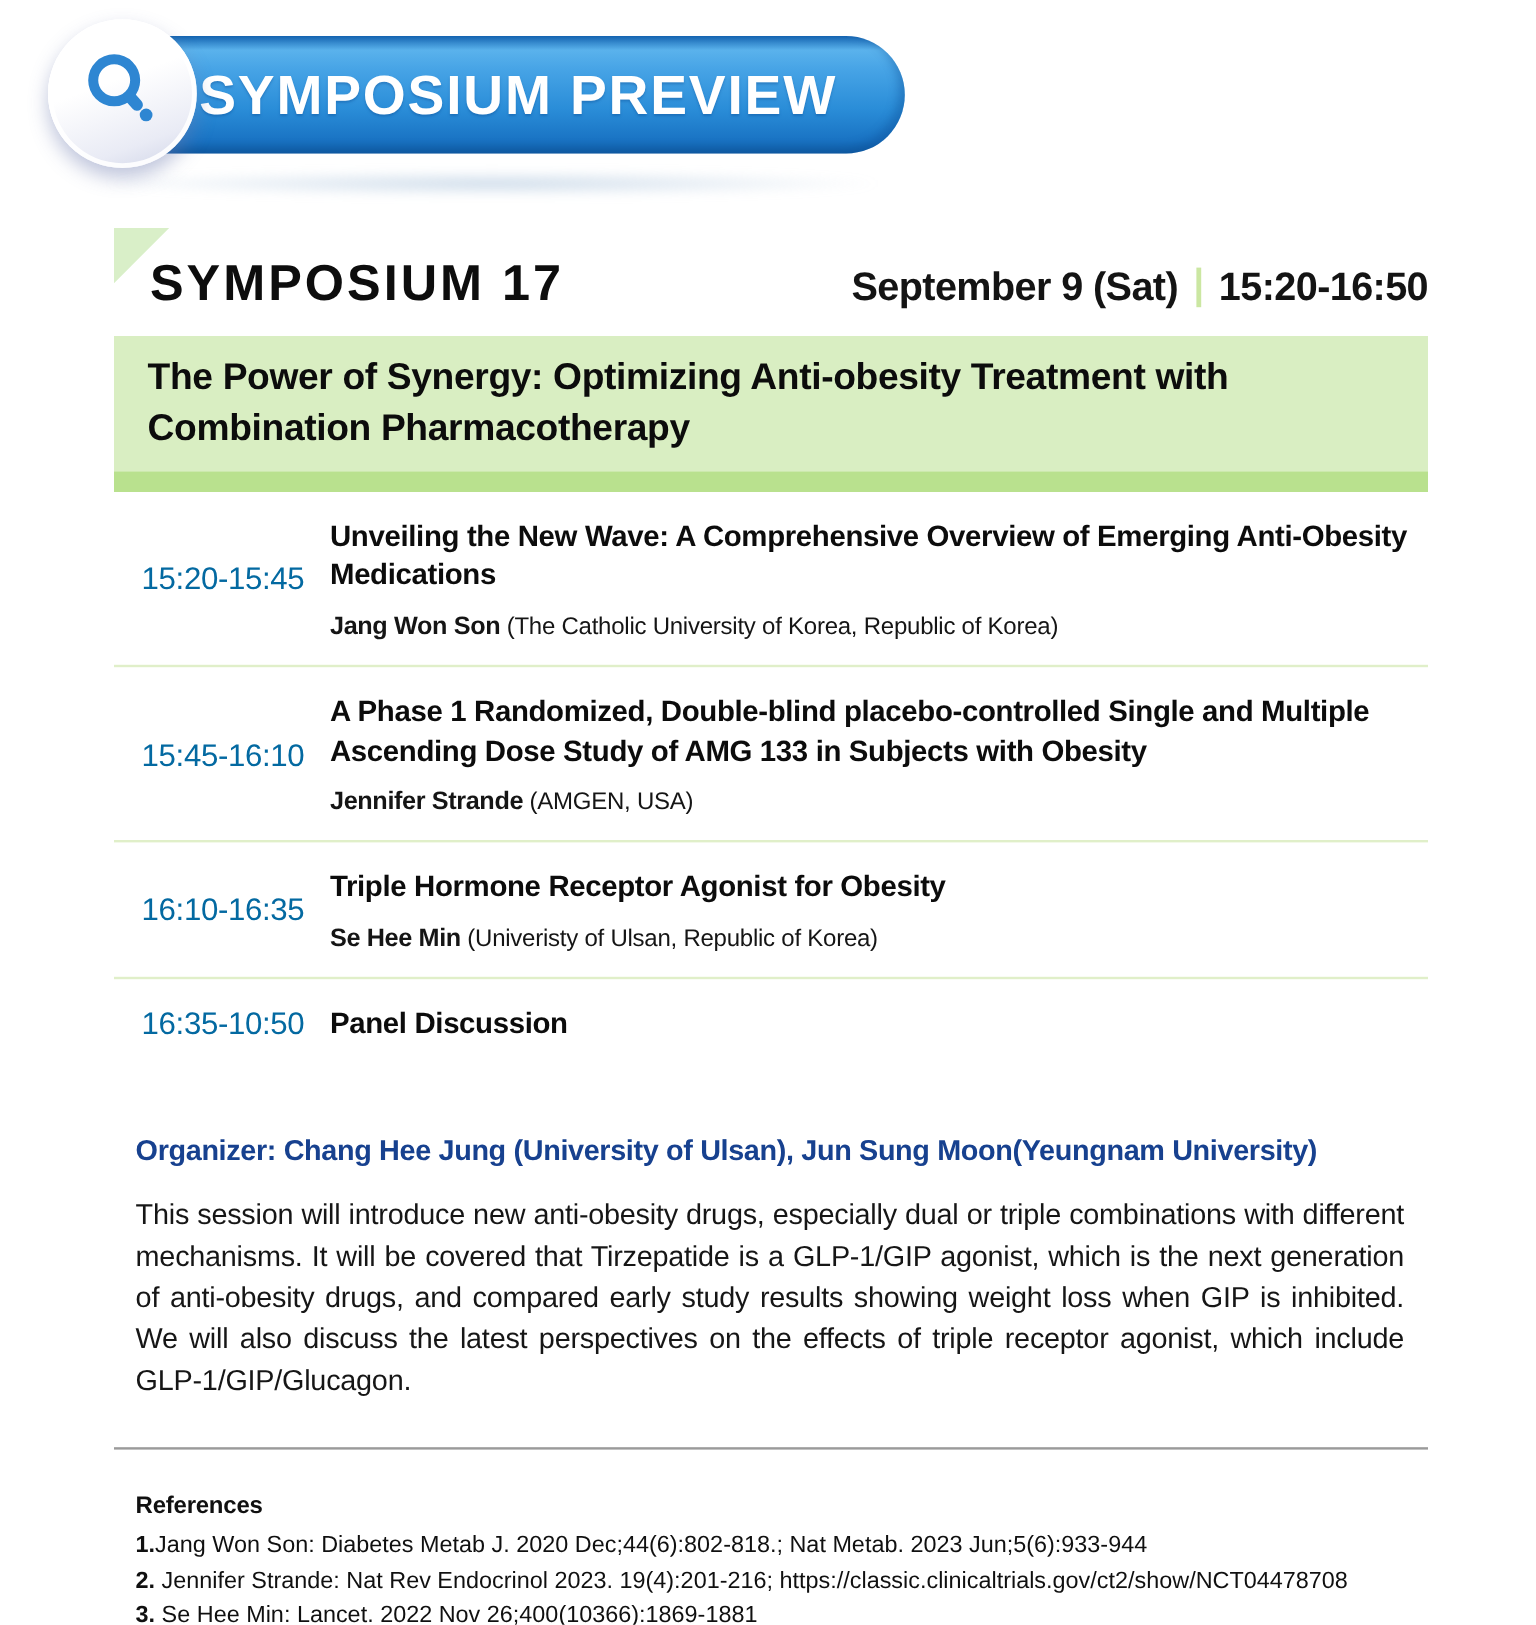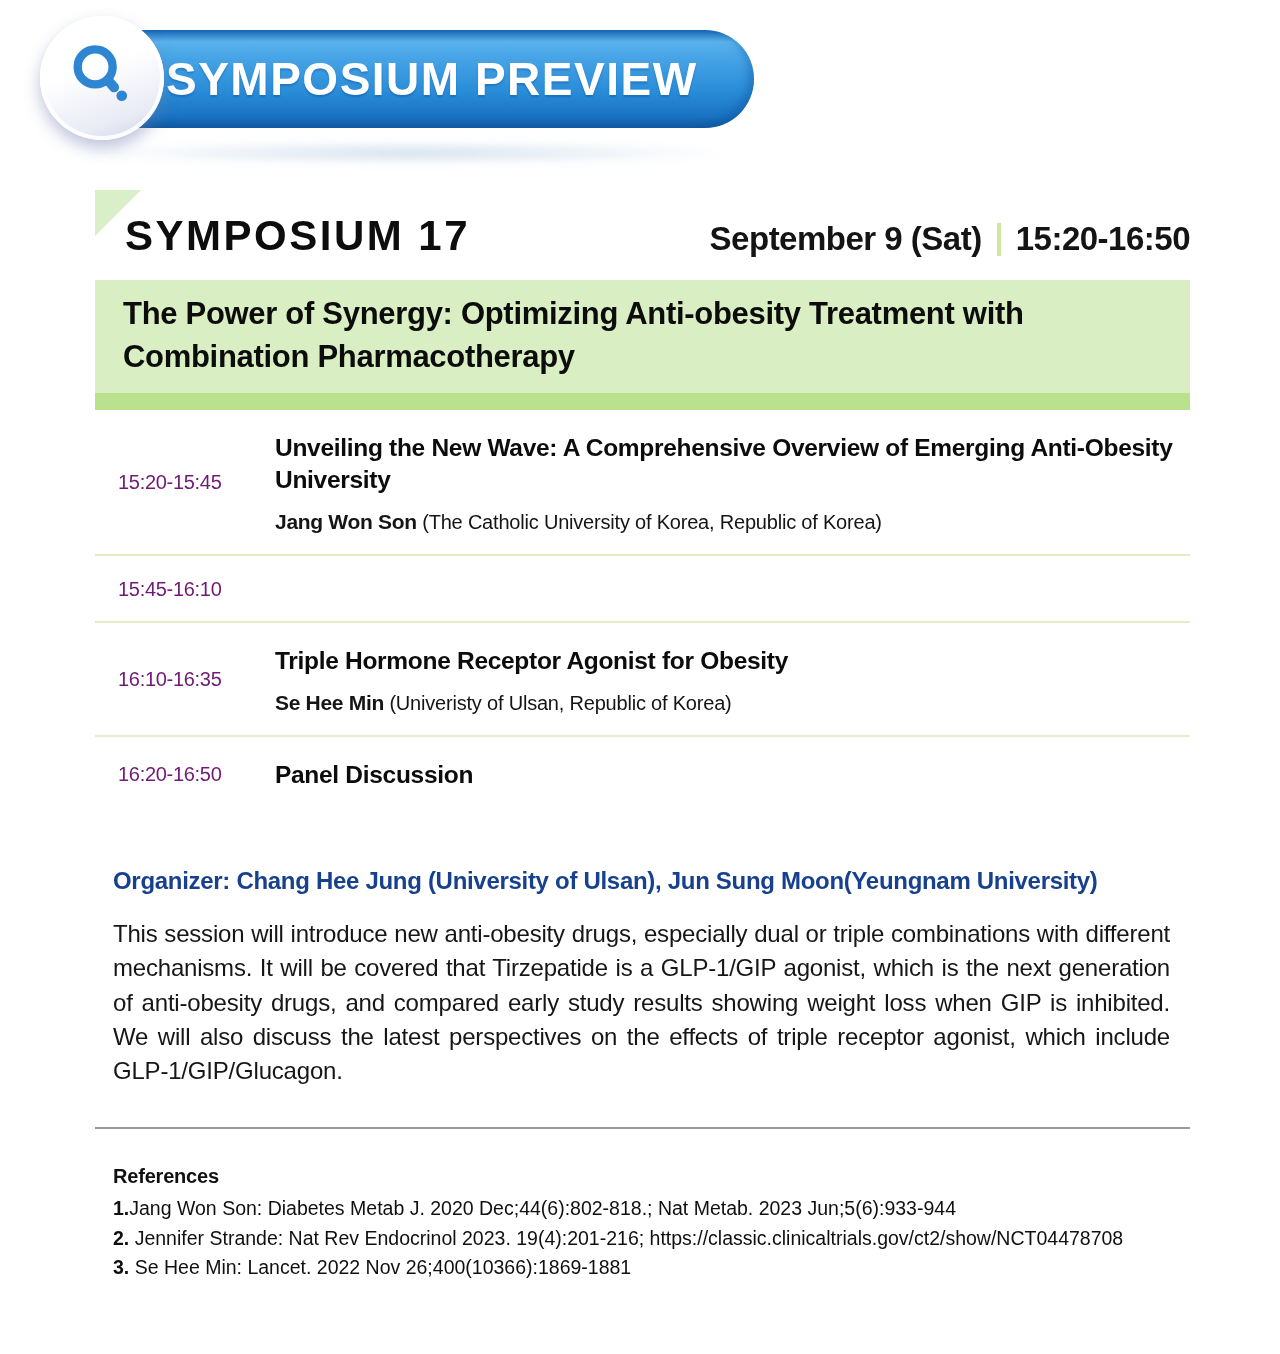--- a/index.html
+++ b/index.html
@@ -50,21 +50,21 @@
     background:#d9eec2; border-bottom:17px solid #b9e18e;
     padding:12px 20px 14px 28px; margin-top:4px;
   }
   .session-title { font-size:31px; font-weight:bold; line-height:1.40; letter-spacing:-0.3px; max-width:1010px; color:#0c0c0c; }
 
   
   .schedule-row { display:flex; padding:22px 0 20px 0; border-bottom:2px solid #e0efc9; }
   .schedule-row.last { border-bottom:none; }
   .col-time {
     width:180px; flex-shrink:0; padding-left:23px; align-self:center;
-    font-size:20px; color:#701a75; letter-spacing:-0.3px; white-space:nowrap;
+    font-size:26px; color:#0369a1; letter-spacing:-0.3px; white-space:nowrap;
   }
   .col-talk { flex:1; max-width:915px; }
   .talk-title { font-size:24.5px; font-weight:bold; line-height:1.33; letter-spacing:-0.3px; color:#0c0c0c; }
   .speaker-line { margin-top:13px; font-size:20px; color:#151515; }
   .speaker-name { font-weight:bold; font-size:21px; letter-spacing:-0.3px; }
   .speaker-affil { font-size:20px; letter-spacing:-0.2px; }
 
   
   .organizer-line { margin:56px 0 0 18px; font-size:24px; font-weight:bold; color:#17418f; letter-spacing:-0.3px; }
   .description {
@@ -109,39 +109,43 @@
 
   <div class="session-title-block">
     <div class="session-title">The Power of Synergy: Optimizing Anti-obesity Treatment with Combination Pharmacotherapy</div>
   </div>
 
   <div>
 
     <div class="schedule-row">
       <div class="col-time">15:20-15:45</div>
       <div class="col-talk">
-        <div class="talk-title">Unveiling the New Wave: A Comprehensive Overview of Emerging Anti-Obesity University</div>
+        <div class="talk-title">Unveiling the New Wave: A Comprehensive Overview of Emerging Anti-Obesity Medications</div>
         <div class="speaker-line"><span class="speaker-name">Jang Won Son</span><span class="speaker-affil"> (The Catholic University of Korea, Republic of Korea)</span></div>
       </div>
     </div>
 
     <div class="schedule-row">
       <div class="col-time">15:45-16:10</div>
+      <div class="col-talk">
+        <div class="talk-title">A Phase 1 Randomized, Double-blind placebo-controlled Single and Multiple Ascending Dose Study of AMG 133 in Subjects with Obesity</div>
+        <div class="speaker-line"><span class="speaker-name">Jennifer Strande</span><span class="speaker-affil"> (AMGEN, USA)</span></div>
+      </div>
     </div>
 
     <div class="schedule-row">
       <div class="col-time">16:10-16:35</div>
       <div class="col-talk">
         <div class="talk-title">Triple Hormone Receptor Agonist for Obesity</div>
         <div class="speaker-line"><span class="speaker-name">Se Hee Min</span><span class="speaker-affil"> (Univeristy of Ulsan, Republic of Korea)</span></div>
       </div>
     </div>
 
     <div class="schedule-row last">
-      <div class="col-time">16:20-16:50</div>
+      <div class="col-time">16:35-10:50</div>
       <div class="col-talk">
         <div class="talk-title">Panel Discussion</div>
       </div>
     </div>
 
   </div>
 
   <div class="organizer-line">Organizer: Chang Hee Jung (University of Ulsan), Jun Sung Moon(Yeungnam University)</div>
 
   <div class="description">This session will introduce new anti-obesity drugs, especially dual or triple combinations with different mechanisms. It will be covered that Tirzepatide is a GLP-1/GIP agonist, which is the next generation of anti-obesity drugs, and compared early study results showing weight loss when GIP is inhibited. We will also discuss the latest perspectives on the effects of triple receptor agonist, which include GLP-1/GIP/Glucagon.</div>

